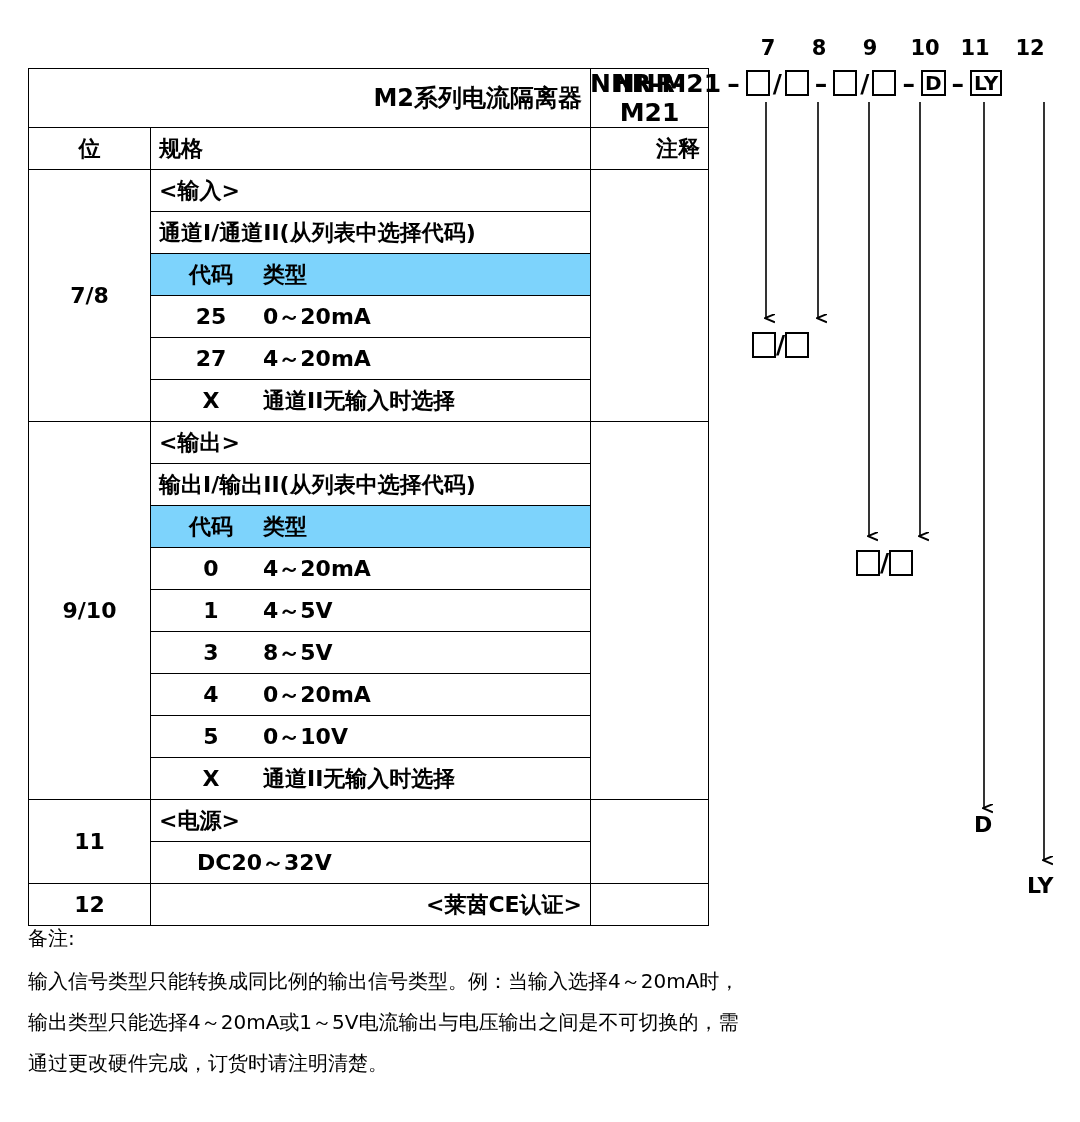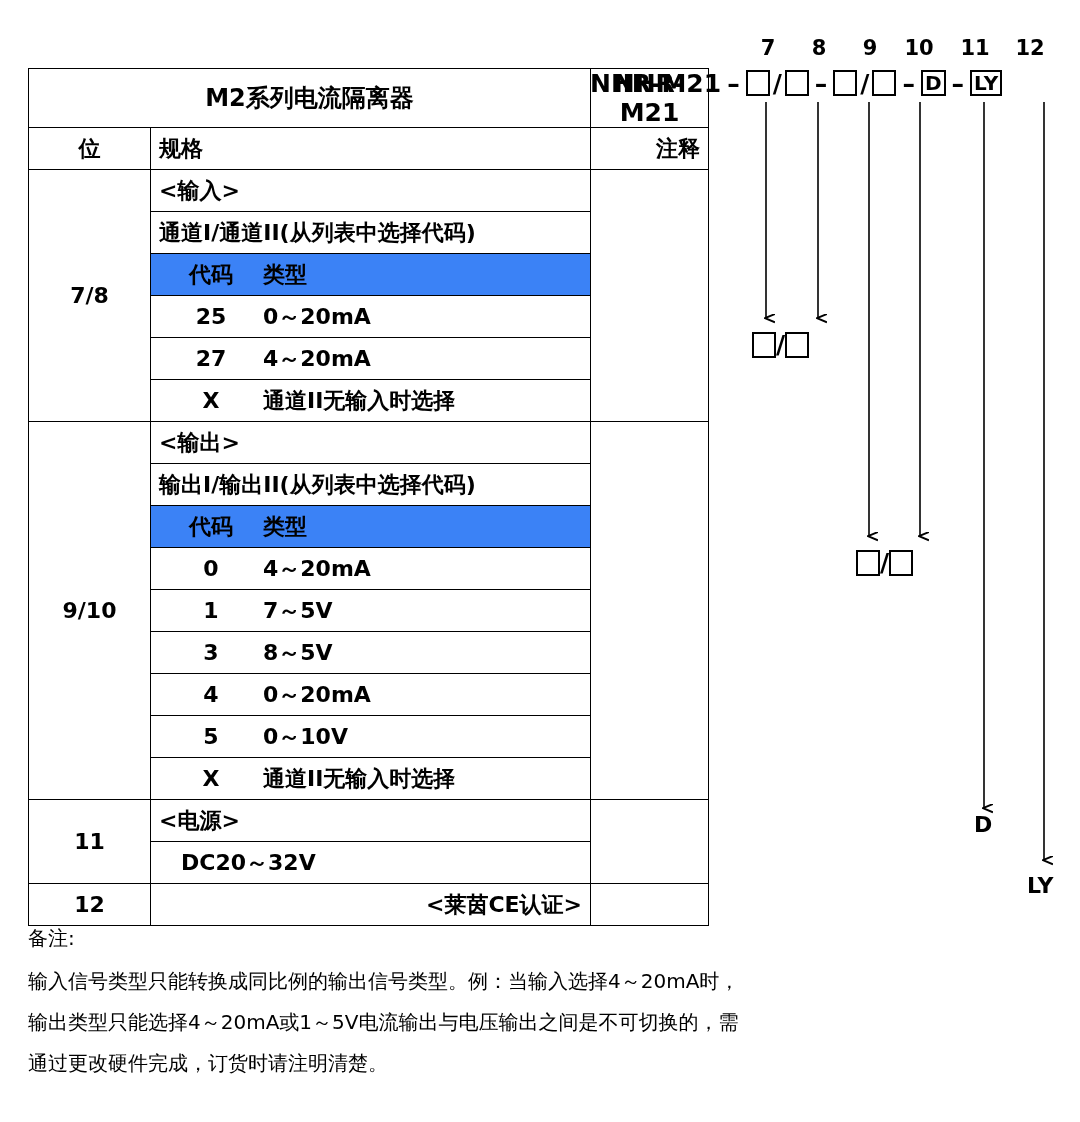--- a/index.html
+++ b/index.html
@@ -90,29 +90,29 @@
     box-sizing: border-box;
   }
   .c-pos { width: 122px; text-align: center; }
   .c-spec { width: 440px; text-align: left; }
   .c-note { width: 118px; }
   .c-pad { width: 356px; border-top: none !important; border-bottom: none !important; border-right: none !important; }
 
   .title-cell {
     font-size: 24px;
     font-weight: 700;
+    text-align: right;
+  }
+  .model-cell {
+    font-size: 25px;
+    font-weight: 700;
     text-align: center;
   }
-  .model-cell {
-    font-size: 25px;
-    font-weight: 700;
-    text-align: center;
-  }
   .sub-head {
-    background: #3b82f6;
+    background: #7dd3fc;
   }
   .code-col {
     display: inline-block;
     width: 104px;
     text-align: center;
   }
   .type-col {
     display: inline-block;
   }
   .indent {
@@ -152,21 +152,21 @@
   }
   .remarks .rtitle { margin-bottom: 2px; }
 </style>
 </head>
 <body>
 
 <div class="code-header">
   <div class="code-num" style="left:6px">7</div>
   <div class="code-num" style="left:57px">8</div>
   <div class="code-num" style="left:108px">9</div>
-  <div class="code-num" style="left:157px">10</div>
+  <div class="code-num" style="left:163px">10</div>
   <div class="code-num" style="left:213px">11</div>
   <div class="code-num" style="left:268px">12</div>
 </div>
 
 <div class="model-row">
   <span>NHR-M21</span>
   <span class="dash">–</span>
   <span class="box"></span>
   <span class="slash">/</span>
   <span class="box"></span>
@@ -240,21 +240,21 @@
         <span class="code-col">代码</span><span class="type-col">类型</span>
       </td>
     </tr>
     <tr>
       <td class="c-spec indent">
         <span class="code-col">0</span><span class="type-col">4～20mA</span>
       </td>
     </tr>
     <tr>
       <td class="c-spec indent">
-        <span class="code-col">1</span><span class="type-col">7～5V</span>
+        <span class="code-col">1</span><span class="type-col">4～5V</span>
       </td>
     </tr>
     <tr>
       <td class="c-spec indent">
         <span class="code-col">3</span><span class="type-col">8～5V</span>
       </td>
     </tr>
     <tr>
       <td class="c-spec indent">
         <span class="code-col">4</span><span class="type-col">0～20mA</span>
@@ -271,21 +271,21 @@
       </td>
     </tr>
 
     <tr>
       <td class="c-pos" rowspan="2">11</td>
       <td class="c-spec indent">&lt;电源&gt;</td>
       <td class="c-note" rowspan="2"></td>
       <td class="c-pad nb-top nb-bot nb-right" rowspan="2"></td>
     </tr>
     <tr>
-      <td class="c-spec indent" style="padding-left:30px">DC20～32V</td>
+      <td class="c-spec indent" style="padding-left:46px">DC20～32V</td>
     </tr>
 
     <tr>
       <td class="c-pos">12</td>
       <td class="c-spec" style="text-align:right">&lt;莱茵CE认证&gt;</td>
       <td class="c-note"></td>
       <td class="c-pad nb-top nb-bot nb-right"></td>
     </tr>
   </tbody>
 </table>

